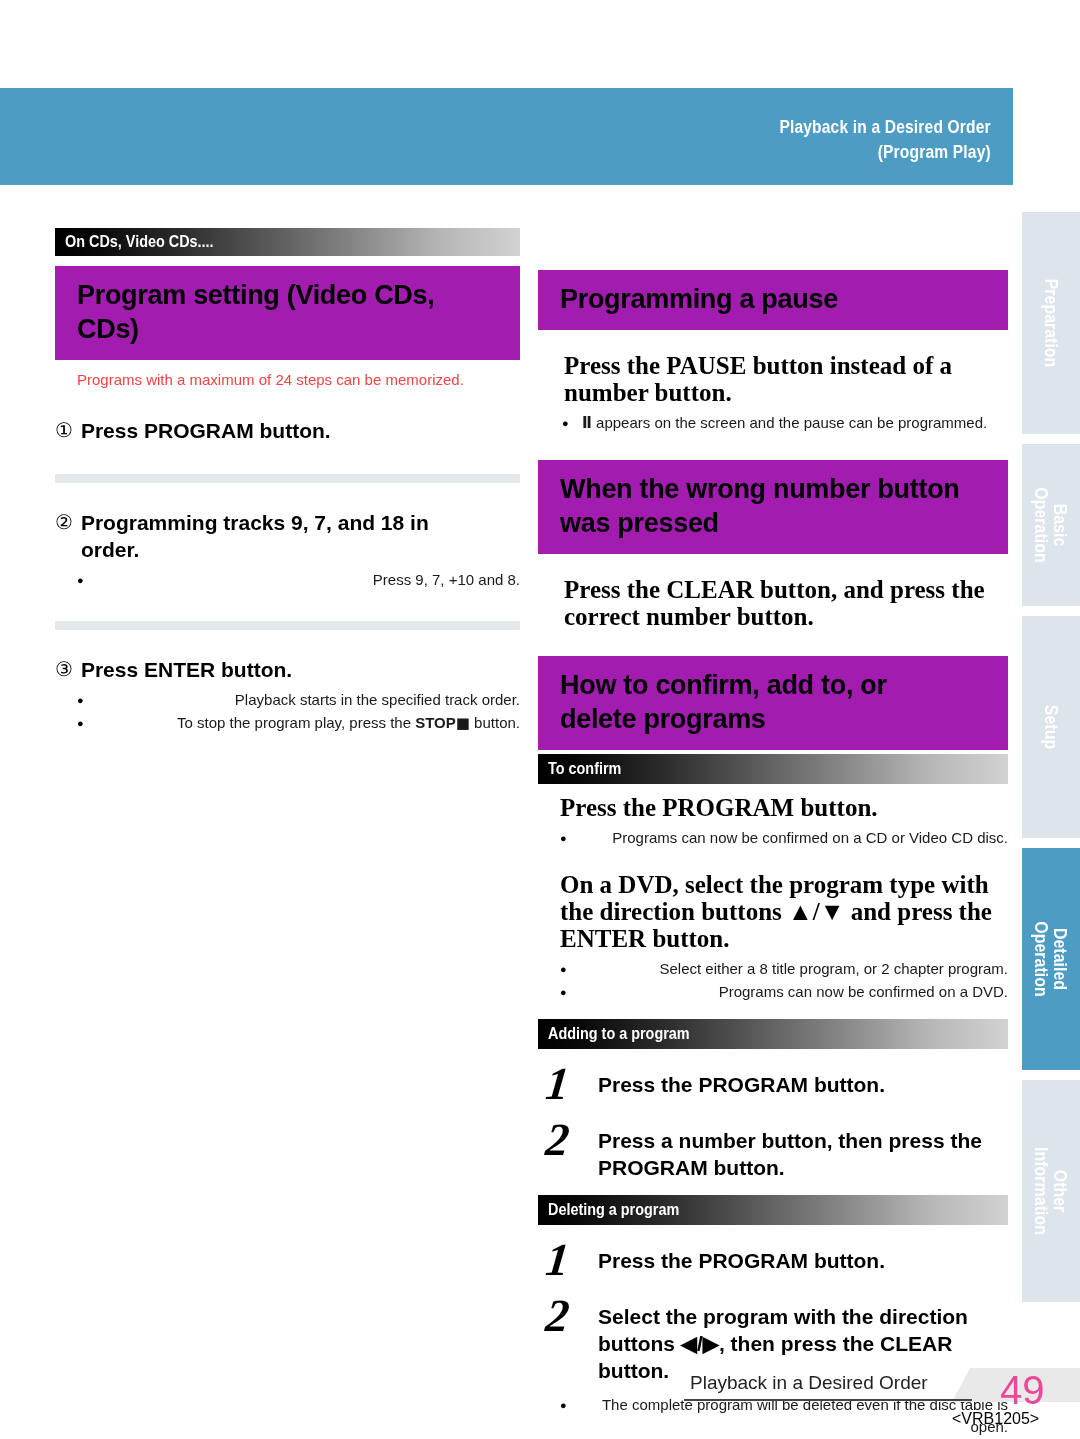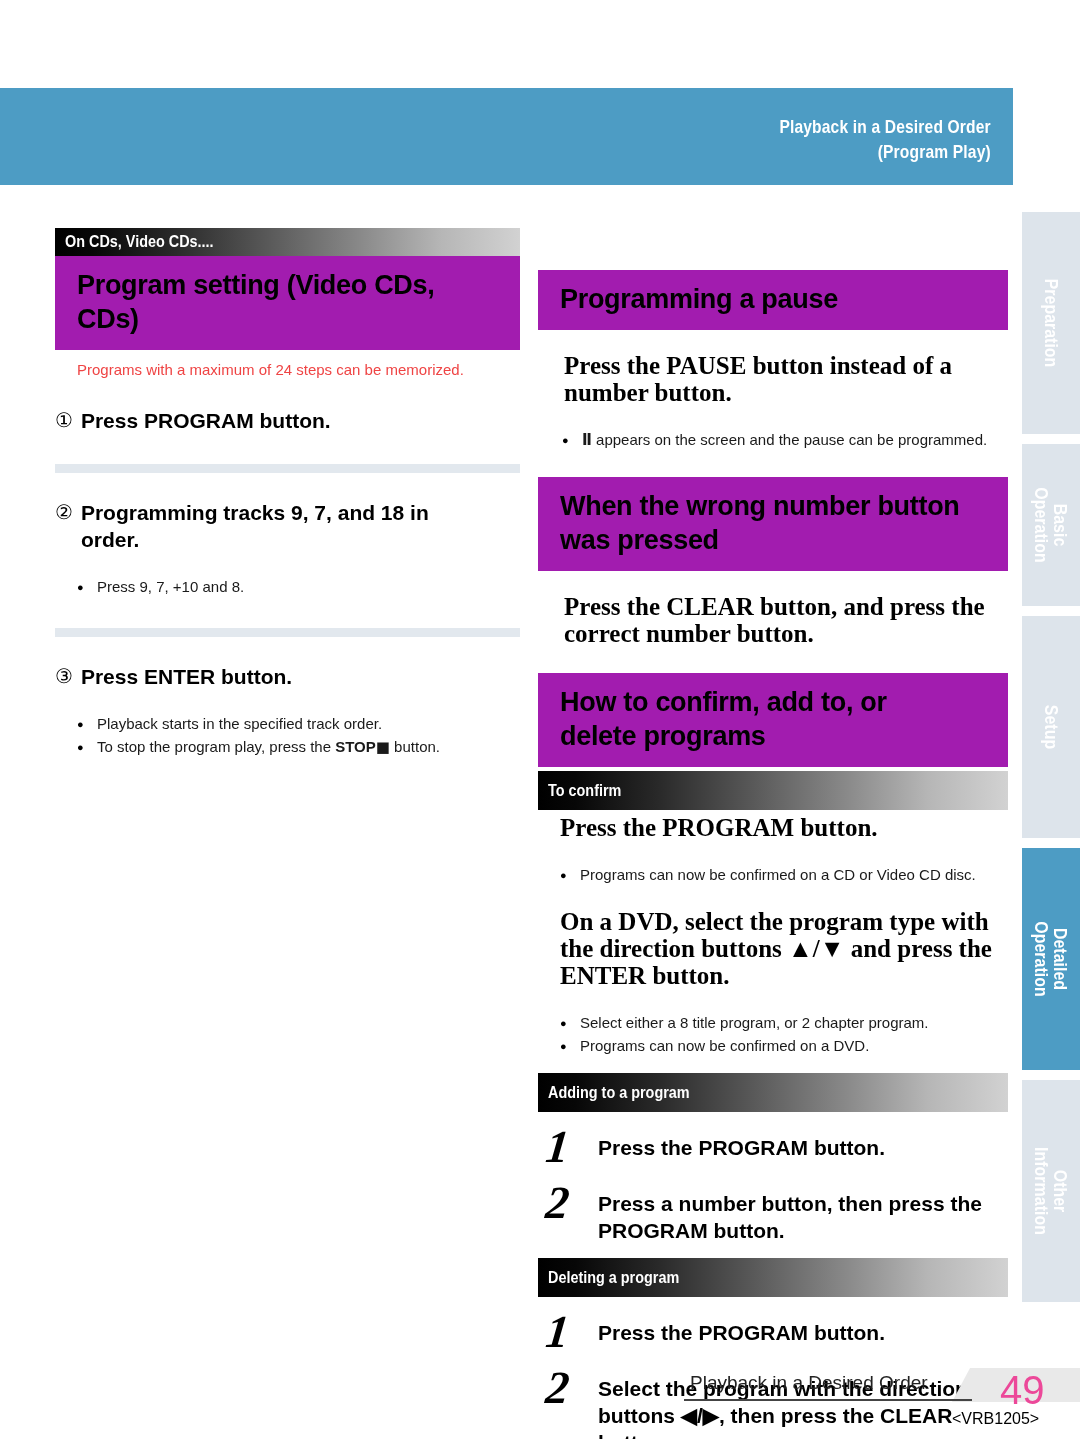--- a/index.html
+++ b/index.html
@@ -102,34 +102,34 @@
     width: 470px;
   }
 
   
   .gradbar {
     height: 28px;
     background: linear-gradient(to right,
       #000000 0%, #070707 8%, #2a2a2a 26%,
       #575757 45%, #8a8a8a 66%, #b6b6b6 83%, #cdcdcd 97%, #d2d2d2 100%);
     position: relative;
-    margin-bottom: 0;
+    margin-bottom: 10px;
   }
   .gradbar .gradbar-label {
     position: absolute;
     left: 10px;
     top: 50%;
     transform: translateY(-50%) scaleX(0.9);
     transform-origin: left center;
     color: #ffffff;
     font-weight: bold;
     font-size: 16px;
     white-space: nowrap;
   }
-  .gradbar.tall { height: 39px; }
+  .gradbar.tall { height: 30px; }
 
   
   .sec-head {
     background: #a21caf;
     padding: 12px 0 14px 22px;
     font-weight: bold;
     font-size: 27px;
     line-height: 34px;
     letter-spacing: -0.3px;
     white-space: pre-line;
@@ -151,31 +151,32 @@
     gap: 8px;
   }
   .step .circ {
     flex: 0 0 auto;
     font-weight: normal;
     font-size: 20px;
   }
   .step .step-text { white-space: pre-line; }
 
   .bullets {
-    margin: 23px 0 0 0;
+    margin: 6px 0 0 0;
     padding: 0;
     list-style: none;
   }
   .bullets li {
     font-size: 15px;
     line-height: 22px;
     color: #1a1a1a;
     padding-left: 20px;
     position: relative;
     margin-top: 1px;
+    text-align: right;
   }
   .bullets li::before {
     content: "\25CF";
     position: absolute;
     left: 0;
     top: 0;
     font-size: 11px;
     line-height: 22px;
     color: #000;
   }

